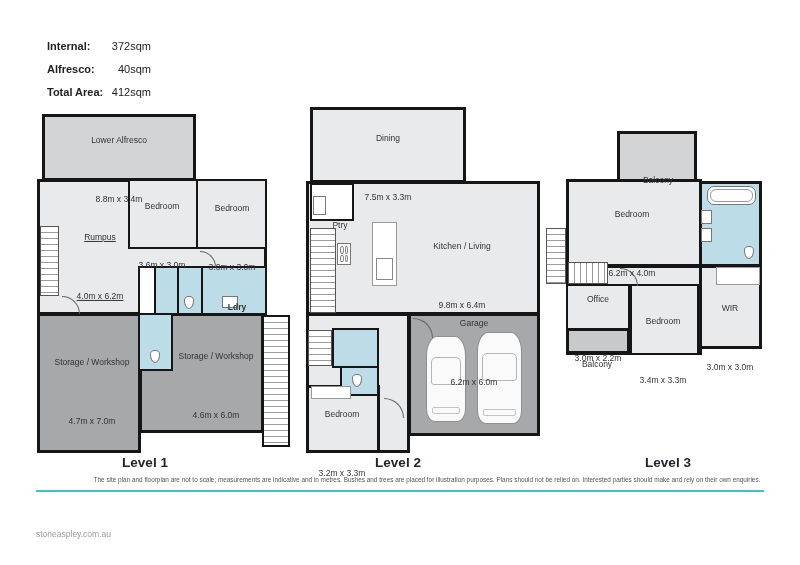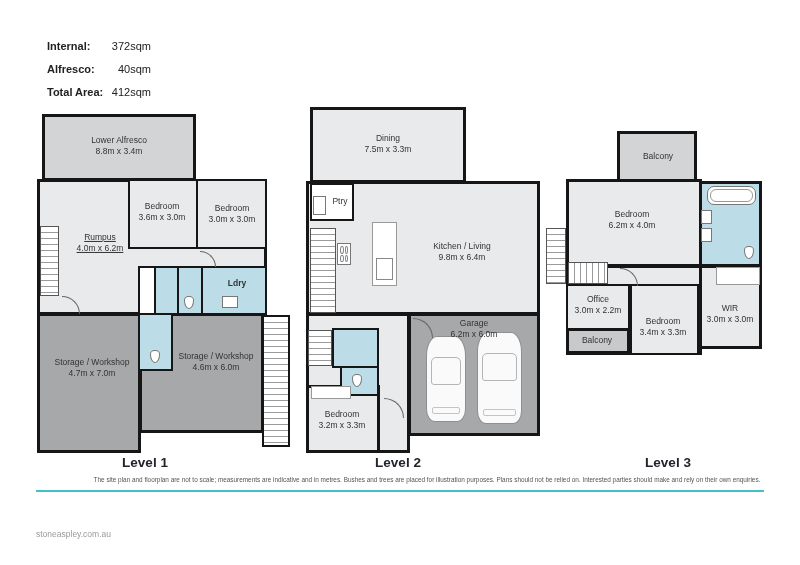--- a/index.html
+++ b/index.html
@@ -16,21 +16,21 @@
   .inner{border-width:2px;}
   .f-light{background:#e9eaeb;}
   .f-out{background:#d3d4d5;}
   .f-out2{background:#c8c9cb;}
   .f-dark{background:#a6a8aa;}
   .f-wet{background:#bcdde8;}
   .f-white{background:#ffffff;}
   
   .rlbl{position:absolute;transform:translate(-50%,-50%);text-align:center;font-size:8.5px;
         line-height:1.3;color:#333;white-space:nowrap;z-index:30;}
-  .rlbl span{display:block;}
+  .rlbl span{display:block;margin-top:48px;}
   .lvl{position:absolute;transform:translateX(-50%);font-weight:700;font-size:13.5px;color:#20242c;z-index:30;}
   
   .stairs-v{position:absolute;box-sizing:border-box;border:1.5px solid #555;
     background:repeating-linear-gradient(to bottom,#fff 0,#fff 5px,#9a9a9a 5px,#9a9a9a 6px);z-index:10;}
   .stairs-h{position:absolute;box-sizing:border-box;border:1.5px solid #555;
     background:repeating-linear-gradient(to right,#fff 0,#fff 5px,#9a9a9a 5px,#9a9a9a 6px);z-index:10;}
   .fix{position:absolute;box-sizing:border-box;background:#fff;border:1px solid #777;z-index:10;}
   .toilet{border-radius:45% 45% 50% 50%/30% 30% 65% 65%;}
   .tub{border-radius:7px;padding:2px;}
   .tub>div{width:100%;height:100%;box-sizing:border-box;border:1px solid #999;border-radius:6px;background:#fff;}

